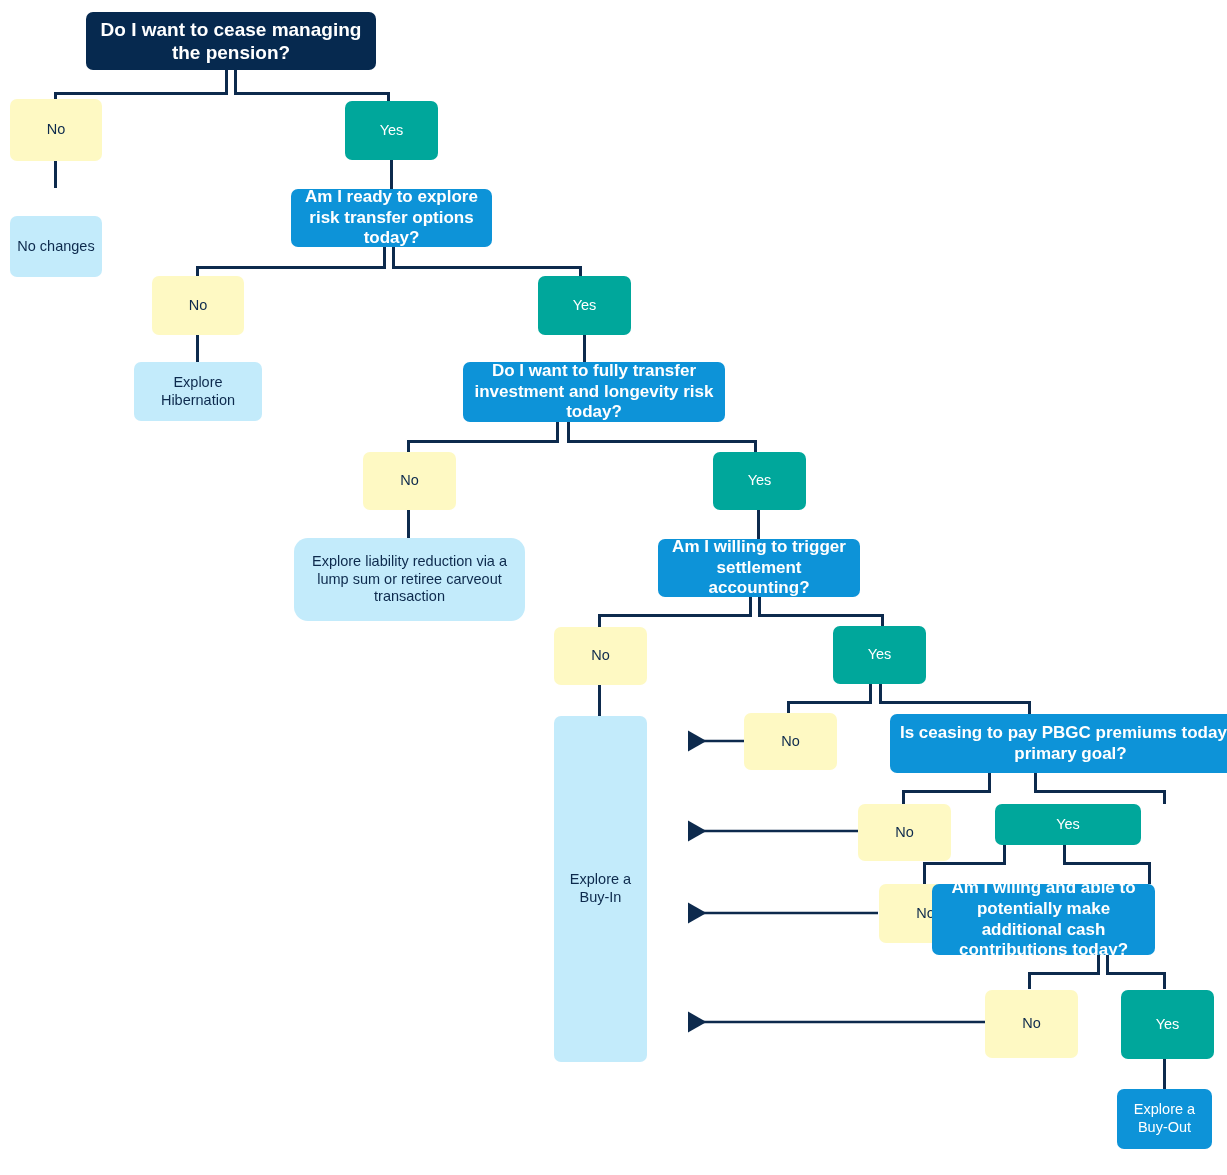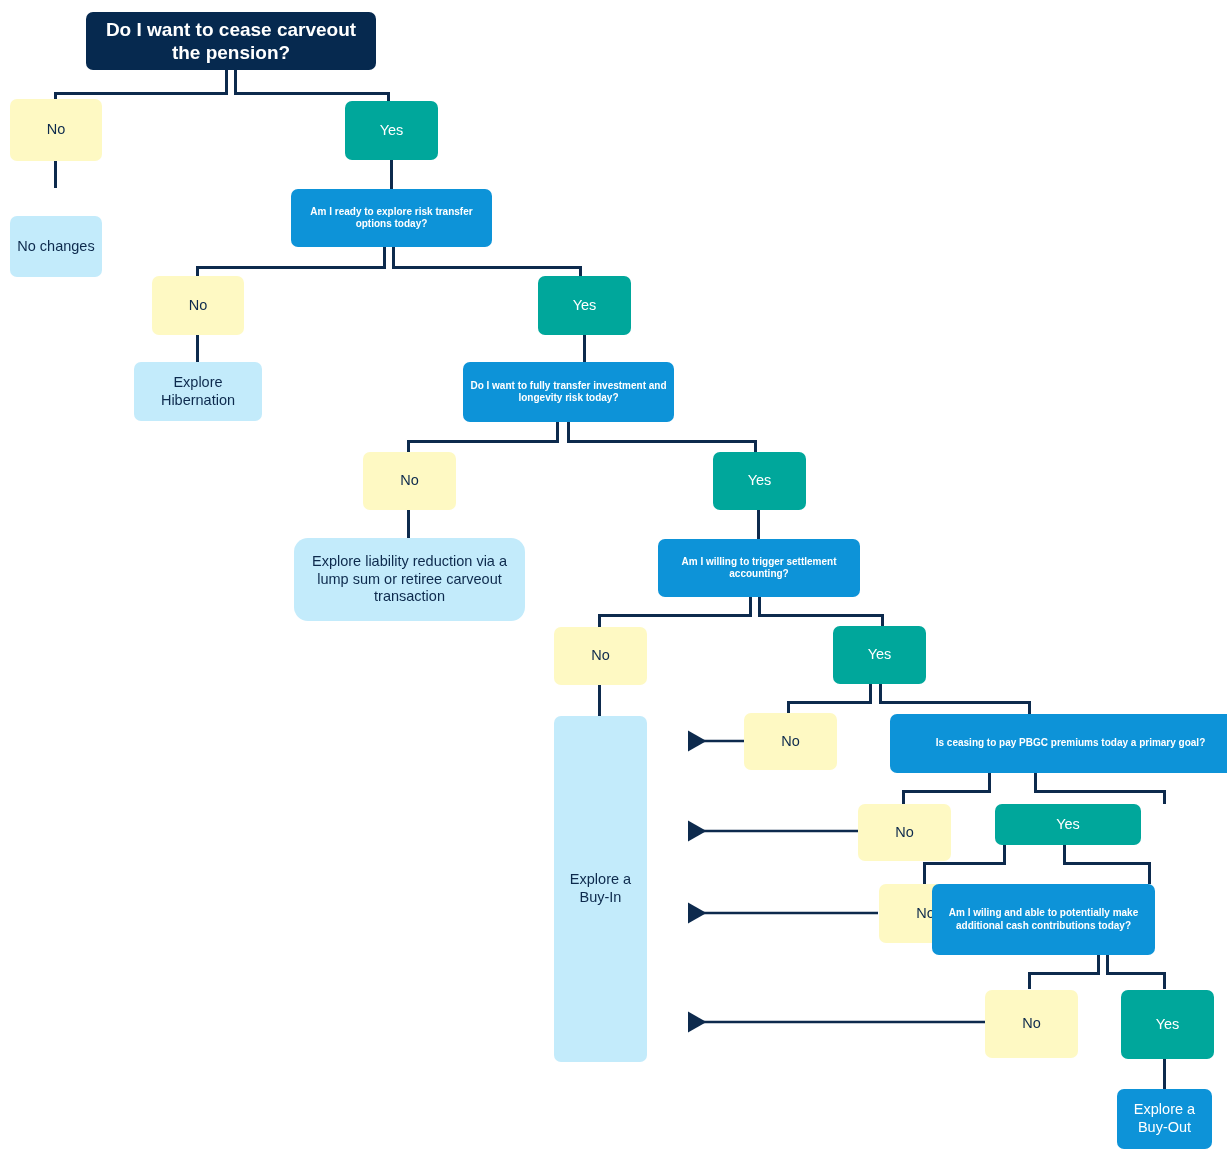--- a/index.html
+++ b/index.html
@@ -32,21 +32,21 @@
   .n-root {
     background: #06294f;
     color: #ffffff;
     font-size: 19px;
     font-weight: 700;
   }
   
   .n-q {
     background: #0d93d8;
     color: #ffffff;
-    font-size: 10px;
+    font-size: 17px;
     font-weight: 700;
   }
   
   .n-yes {
     background: #00a79b;
     color: #ffffff;
     font-size: 14.5px;
     font-weight: 400;
   }
   
@@ -176,21 +176,21 @@
         <path d="M7.5,0.5 L7.5,8.5 L0.4,4.5 z" fill="#0d2a4d"></path>
       </marker>
     </defs>
     <line x1="744" y1="741" x2="688" y2="741" stroke="#0d2a4d" stroke-width="2.6" marker-end="url(#ah)"></line>
     <line x1="858" y1="831" x2="688" y2="831" stroke="#0d2a4d" stroke-width="2.6" marker-end="url(#ah)"></line>
     <line x1="878" y1="913" x2="688" y2="913" stroke="#0d2a4d" stroke-width="2.6" marker-end="url(#ah)"></line>
     <line x1="985" y1="1022" x2="688" y2="1022" stroke="#0d2a4d" stroke-width="2.6" marker-end="url(#ah)"></line>
   </svg>
 
   <div class="node n-root" style="left:86px; top:12px; width:290px; height:58px;">
-    <span>Do I want to cease carveout the pension?</span>
+    <span>Do I want to cease managing the pension?</span>
   </div>
 
   <div class="node n-no" style="left:10px; top:99px; width:92px; height:62px;">
     <span>No</span>
   </div>
 
   <div class="node n-out" style="left:10px; top:188px; width:92px; height:61px;margin-top:28px;">
     <span>No changes</span>
   </div>
 
@@ -207,21 +207,21 @@
   </div>
 
   <div class="node n-out" style="left:134px; top:362px; width:128px; height:59px;">
     <span>Explore Hibernation</span>
   </div>
 
   <div class="node n-yes" style="left:538px; top:276px; width:93px; height:59px;">
     <span>Yes</span>
   </div>
 
-  <div class="node n-q" style="left:463px; top:362px; width:211px; height:60px;">
+  <div class="node n-q" style="left:463px; top:362px; width:262px; height:60px;">
     <span>Do I want to fully transfer investment and longevity risk today?</span>
   </div>
 
   <div class="node n-no" style="left:363px; top:452px; width:93px; height:58px;">
     <span>No</span>
   </div>
 
   <div class="node n-out" style="left:294px; top:538px; width:231px; height:83px;border-radius:14px;">
     <span>Explore liability reduction via a lump sum or retiree carveout transaction</span>
   </div>

